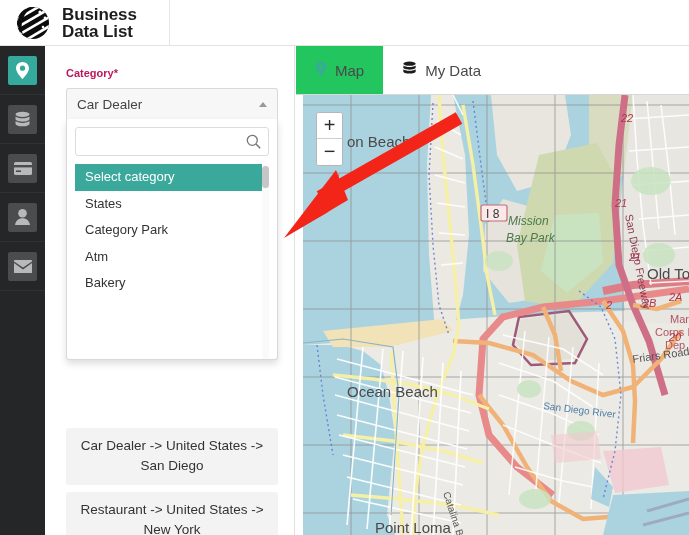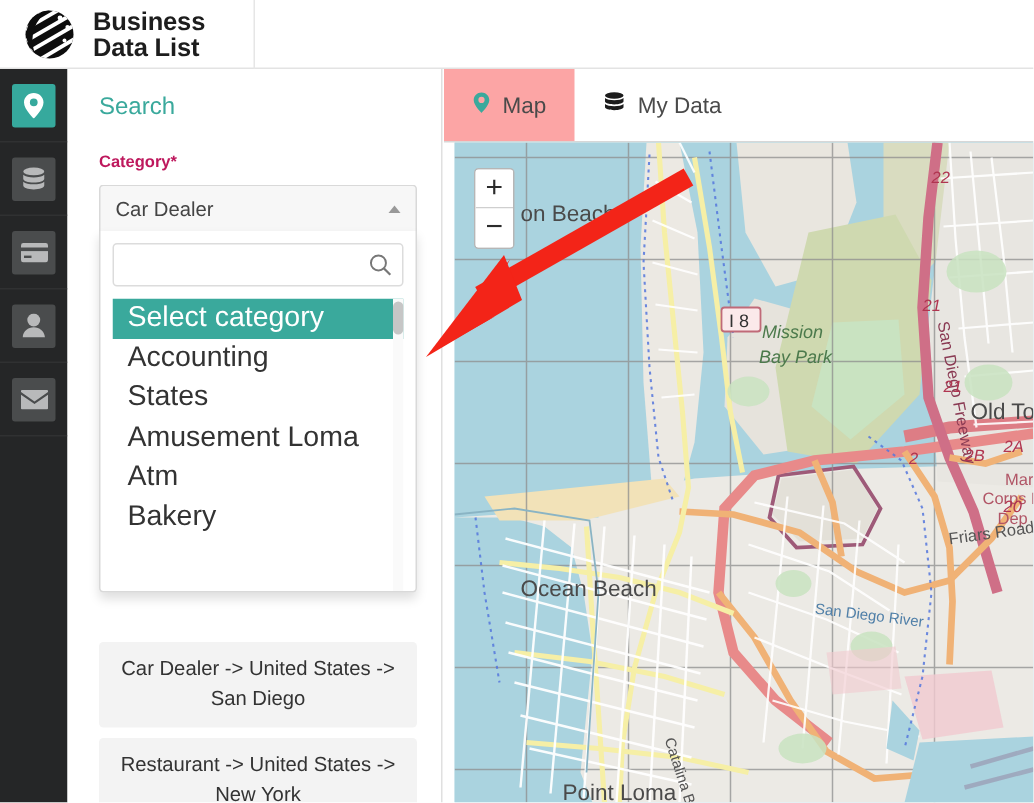--- a/index.html
+++ b/index.html
@@ -83,21 +83,21 @@
   .dd-input {
     border:none; outline:none; font-size:13px; color:#333;
     width:100%; height:27px; padding:0 28px 0 9px; background:transparent;
     font-family:"Liberation Sans", sans-serif;
   }
   .dd-search .mag { position:absolute; right:7px; top:6px; }
   .dd-list {
     margin-top:8px; height:195px; position:relative; overflow:hidden;
   }
   .dd-opt {
-    height:26.5px; line-height:26.5px; font-size:19px; color:#333;
+    height:26.5px; line-height:26.5px; font-size:13px; color:#333;
     padding-left:10px; white-space:nowrap; overflow:hidden;
   }
   .dd-opt.sel { background:#3aa99c; color:#fff; }
   .dd-scroll {
     position:absolute; right:0; top:0; width:7px; height:195px;
     background:#fafafa;
   }
   .dd-thumb {
     position:absolute; right:0; top:2px; width:7px; height:22px;
     background:#c6c6c6; border-radius:4px;
@@ -113,21 +113,21 @@
   
   .tabbar {
     position:absolute; top:46px; left:296px; width:393px; height:49px;
     background:#fff; border-bottom:1px solid #d7d7d7;
     display:flex; align-items:stretch;
   }
   .tab {
     display:flex; align-items:center; gap:8px;
     padding:0 19px; font-size:15px; color:#4a4a4a;
   }
-  .tab.active { background:#fca5a5;text-align:right; }
+  .tab.active { background:#22c55e;text-align:right; }
 
   
   .mapwrap {
     position:absolute; top:95px; left:303px; width:386px; height:440px;
     overflow:hidden; background:#aad3df;
   }
   .mapsvg { position:absolute; top:0; left:0; }
 
   .zoomctl {
     position:absolute; top:17px; left:13px; width:27px;
@@ -220,21 +220,20 @@
       <span class="rail-btn">
         <svg width="18" height="13" viewBox="0 0 18 13">
           <path d="M0 1.4 9 7.6 18 1.4V.6A.6.6 0 0 0 17.4 0H.6A.6.6 0 0 0 0 .6z"></path>
           <path d="M0 3.1v9.3c0 .3.3.6.6.6h16.8c.3 0 .6-.3.6-.6V3.1L9 9.4z"></path>
         </svg>
       </span>
     </div>
   </div>
 
   <div class="panel">
-    <div class="panel-title">Search</div>
     <div class="field-label">Category*</div>
 
     <div class="select-wrap">
       <div class="select-box">
         <span>Car Dealer</span>
         <span class="caret-up"></span>
       </div>
 
       <div class="dropdown">
         <div class="dd-search">
@@ -242,23 +241,22 @@
           <span class="mag">
             <svg width="15" height="15" viewBox="0 0 15 15">
               <circle cx="6.3" cy="6.3" r="5" fill="none" stroke="#777" stroke-width="1.3"></circle>
               <line x1="10" y1="10" x2="14.2" y2="14.2" stroke="#777" stroke-width="1.5"></line>
             </svg>
           </span>
         </div>
 
         <div class="dd-list">
           <div class="dd-opt sel">Select category</div>
-          <div class="dd-opt">Accounting</div>
           <div class="dd-opt">States</div>
-          <div class="dd-opt">Amusement Loma</div>
+          <div class="dd-opt">Category Park</div>
           <div class="dd-opt">Atm</div>
           <div class="dd-opt">Bakery</div>
           <div class="dd-scroll">
             <div class="dd-thumb"></div>
           </div>
         </div>
       </div>
     </div>
 
     <div class="saved">

